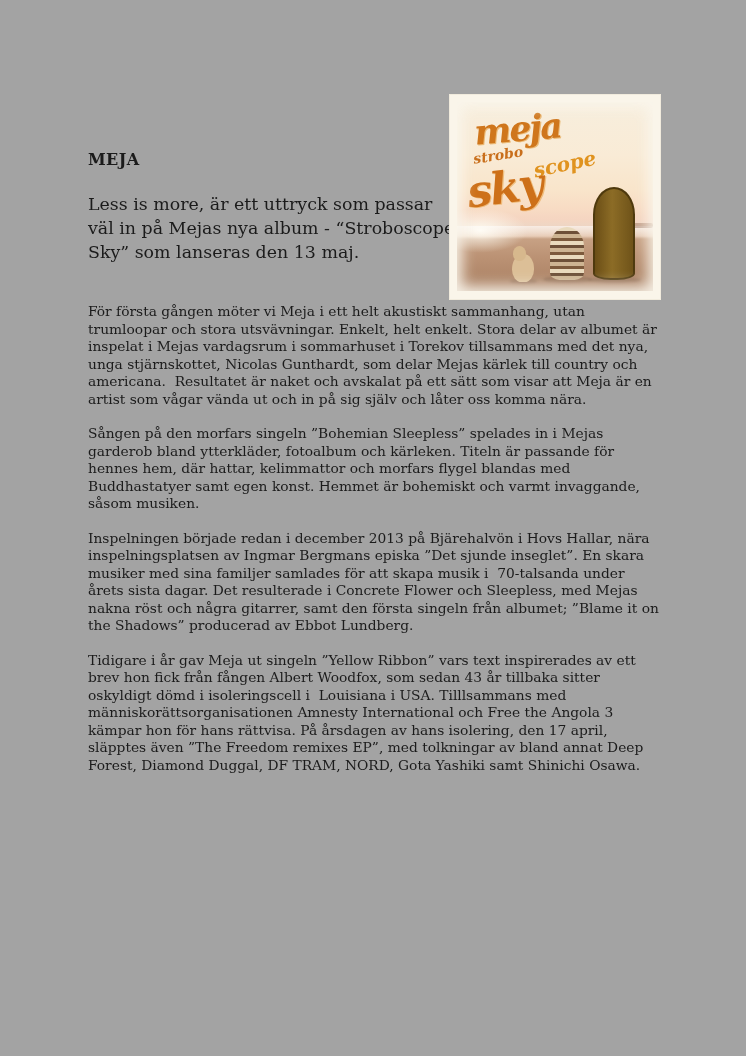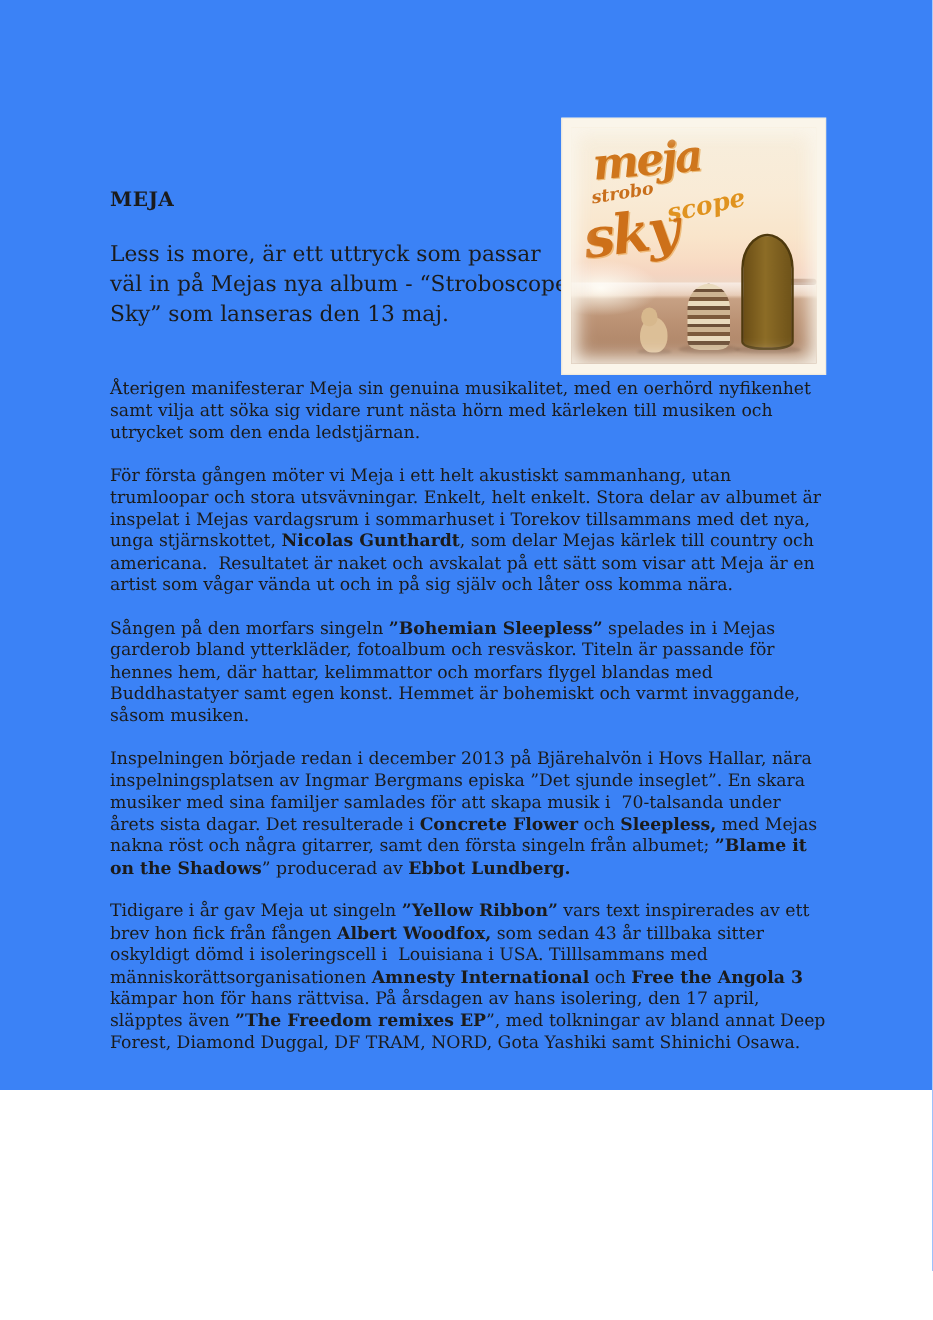--- a/index.html
+++ b/index.html
@@ -1,20 +1,20 @@
 <!DOCTYPE html>
 <html lang="sv"><head>
 <meta charset="utf-8">
 <style>
   html, body { margin: 0; padding: 0; background: #ffffff; }
   .page {
     position: relative;
     width: 746px;
-    height: 872px;
-    background: #3b82f6;
+    height: 1056px;
+    background: #a3a3a3;
     font-family: "DejaVu Serif", "Liberation Serif", serif;
     color: #1b1b1b;
     overflow: hidden;
   }
   .text-col { position: absolute; left: 88px; top: 150px; width: 574px; }
   h1.artist-title {
     font-size: 16px;
     font-weight: bold;
     letter-spacing: 0.4px;
     margin: 0 0 23px 0;
@@ -25,21 +25,21 @@
     line-height: 24px;
     margin: 0;
   }
   .body-text { margin-top: 39px; width: 574px; }
   .body-text p {
     font-size: 13.8px;
     line-height: 17.5px;
     margin: 0 0 17px 0;
     white-space: pre-wrap;
   }
-  .body-text strong { font-weight: bold; }
+  .body-text strong { font-weight: normal; }
 
   
   figure.album-cover {
     position: absolute;
     left: 449px; top: 94px;
     width: 212px; height: 206px;
     margin: 0;
     background: #faf5ea;
     box-shadow: inset 0 0 0 1px #f1ebdd;
   }
@@ -121,23 +121,22 @@
 <body>
 
 <div class="page">
 
   <div class="text-col">
     <h1 class="artist-title">MEJA</h1>
 
     <p class="intro">Less is more, är ett uttryck som passar väl in på Mejas nya album - “Stroboscope Sky” som lanseras den 13 maj.</p>
 
     <section class="body-text">
-        <p><span>Återigen manifesterar Meja sin genuina musikalitet, med en oerhörd nyfikenhet samt vilja att söka sig vidare runt nästa hörn med kärleken till musiken och utrycket som den enda ledstjärnan.</span></p>
         <p><span>För första gången möter vi Meja i ett helt akustiskt sammanhang, utan trumloopar och stora utsvävningar. Enkelt, helt enkelt. Stora delar av albumet är inspelat i Mejas vardagsrum i sommarhuset i Torekov tillsammans med det nya, unga stjärnskottet, </span><strong>Nicolas Gunthardt</strong><span>, som delar Mejas kärlek till country och americana.  Resultatet är naket och avskalat på ett sätt som visar att Meja är en artist som vågar vända ut och in på sig själv och låter oss komma nära.</span></p>
-        <p><span>Sången på den morfars singeln </span><strong>”Bohemian Sleepless”</strong><span> spelades in i Mejas garderob bland ytterkläder, fotoalbum och resväskor. Titeln är passande för hennes hem, där hattar, kelimmattor och morfars flygel blandas med Buddhastatyer samt egen konst. Hemmet är bohemiskt och varmt invaggande, såsom musiken.</span></p>
+        <p><span>Sången på den morfars singeln </span><strong>”Bohemian Sleepless”</strong><span> spelades in i Mejas garderob bland ytterkläder, fotoalbum och kärleken. Titeln är passande för hennes hem, där hattar, kelimmattor och morfars flygel blandas med Buddhastatyer samt egen konst. Hemmet är bohemiskt och varmt invaggande, såsom musiken.</span></p>
         <p><span>Inspelningen började redan i december 2013 på Bjärehalvön i Hovs Hallar, nära inspelningsplatsen av Ingmar Bergmans episka ”Det sjunde inseglet”. En skara musiker med sina familjer samlades för att skapa musik i  70-talsanda under årets sista dagar. Det resulterade i </span><strong>Concrete Flower</strong><span> och </span><strong>Sleepless,</strong><span> med Mejas nakna röst och några gitarrer, samt den första singeln från albumet; </span><strong>”Blame it on the Shadows</strong><span>” producerad av </span><strong>Ebbot Lundberg.</strong></p>
         <p><span>Tidigare i år gav Meja ut singeln </span><strong>”Yellow Ribbon”</strong><span> vars text inspirerades av ett brev hon fick från fången </span><strong>Albert Woodfox,</strong><span> som sedan 43 år tillbaka sitter oskyldigt dömd i isoleringscell i  Louisiana i USA. Tilllsammans med människorättsorganisationen </span><strong>Amnesty International</strong><span> och </span><strong>Free the Angola 3</strong><span> kämpar hon för hans rättvisa. På årsdagen av hans isolering, den 17 april, släpptes även </span><strong>”The Freedom remixes EP</strong><span>”, med tolkningar av bland annat Deep Forest, Diamond Duggal, DF TRAM, NORD, Gota Yashiki samt Shinichi Osawa.</span></p>
       </section>
   </div>
 
   <figure class="album-cover">
     <div class="photo">
       <div class="sun-glow"></div>
       <div class="horizon-shimmer"></div>
       <div class="land-strip"></div>

